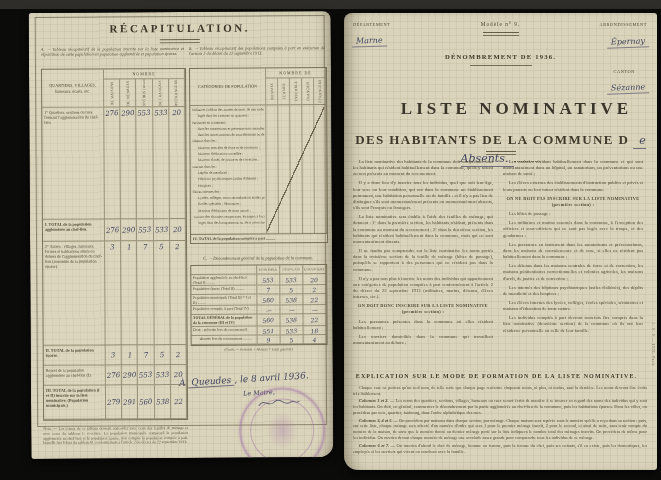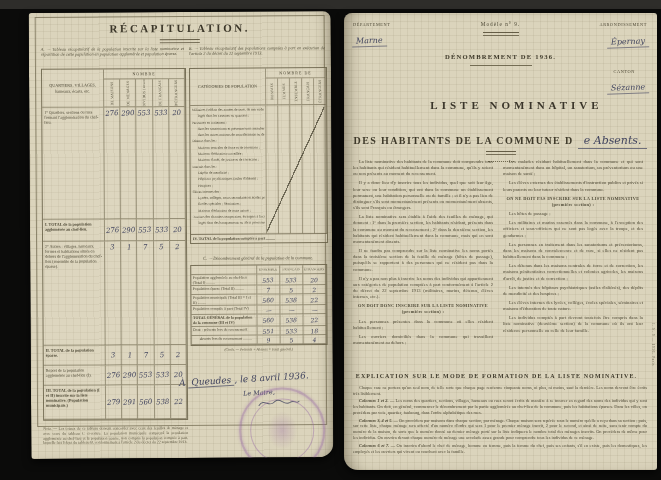--- a/index.html
+++ b/index.html
@@ -115,24 +115,24 @@
 
   
   .rp-small { position:absolute; font-size:4.3px; letter-spacing:.6px; color:#4c4734; }
   .rp-hand { position:absolute; font-size:8px; transform:rotate(-2deg); border-bottom:.8px solid rgba(66,69,95,.6); padding:0 4px 1px; }
   .rp-model { position:absolute; left:0; right:0; top:8px; text-align:center; font-size:5.3px;
               letter-spacing:1px; color:#4c4734; }
   .rp-model-rule { position:absolute; left:139px; top:19px; width:36px; }
   .rp-denom { position:absolute; left:0; right:0; top:40px; text-align:center; font-size:6.6px;
               letter-spacing:1.2px; font-weight:bold; color:#3f3a2b; }
   .rp-denom-rule { position:absolute; left:126px; top:52px; width:62px; }
-  .rp-title { position:absolute; left:0; right:0; top:86px; text-align:center; font-size:11px;
+  .rp-title { position:absolute; left:0; right:0; top:86px; text-align:center; font-size:17px;
               font-weight:bold; letter-spacing:4px; color:#3a352a;margin-left:32px; }
   .rp-commune { position:absolute; left:0; right:0; top:117px; text-align:center; }
-  .rp-commune .pre { font-size:10px; letter-spacing:1.4px; font-weight:bold; color:#3f3a2b; }
+  .rp-commune .pre { font-size:13px; letter-spacing:1.4px; font-weight:bold; color:#3f3a2b; }
   .rp-commune .hand { font-size:11px; border-bottom:.9px solid rgba(66,69,95,.7); padding:0 6px 1px; }
   .rp-commune .tail { display:inline-block; width:26px; border-bottom:.9px dotted rgba(90,82,58,.8); }
   .rp-commune-rule { position:absolute; left:142px; top:138px; width:30px; }
 
   .intro { position:absolute; left:9px; top:146px; width:290px; height:208px;
            column-count:2; column-gap:10px; overflow:hidden;
            font-size:4.7px; line-height:6.15px; text-align:justify; color:#4f4a37; }
   .intro p { margin:0 0 3px; text-indent:6px; }
   .intro p.caps { text-indent:0; text-align:center; font-weight:bold; font-size:4.4px; letter-spacing:.3px; }
 

